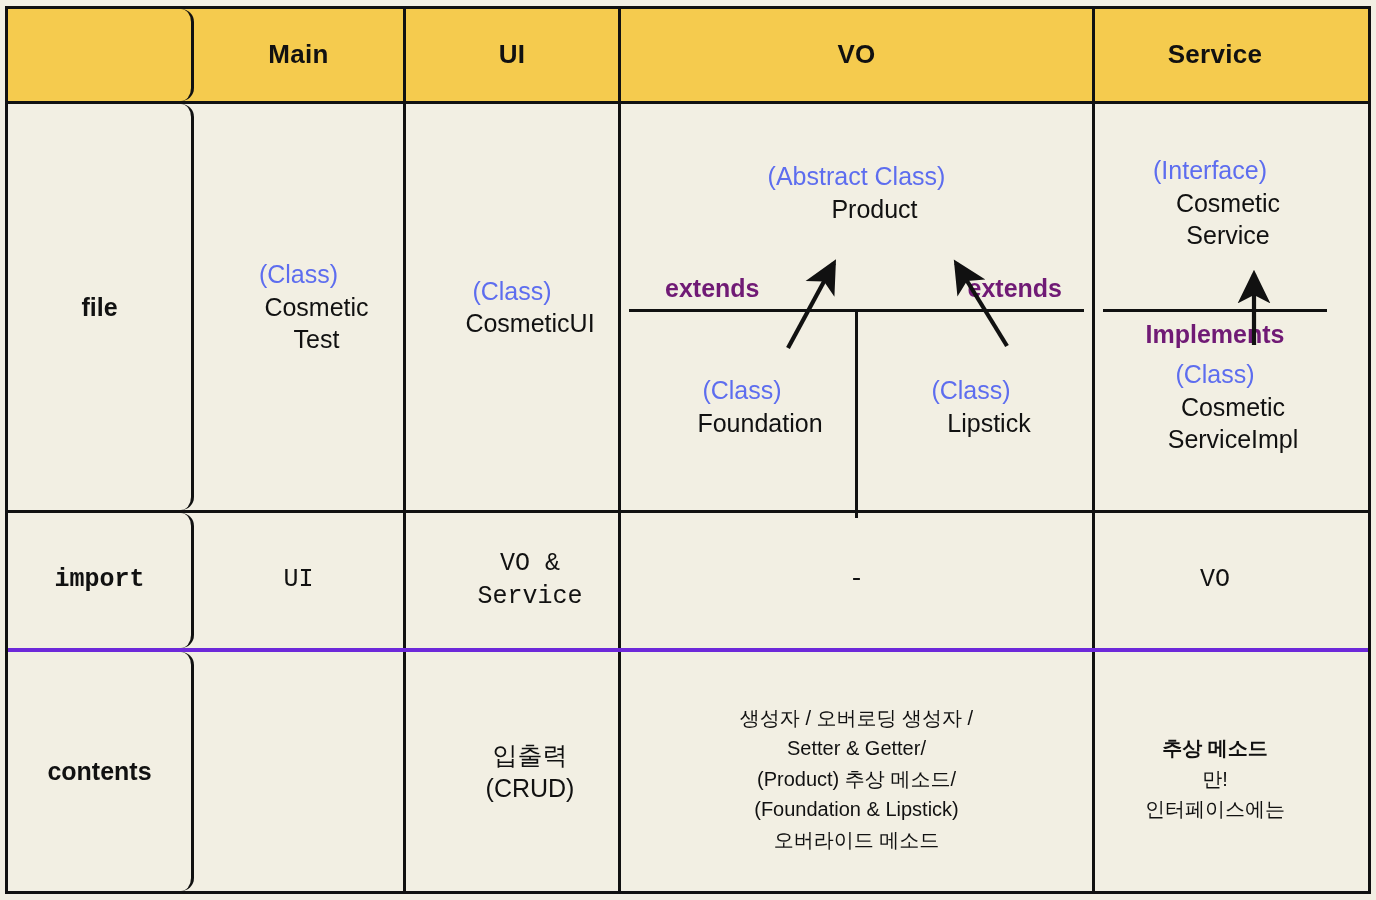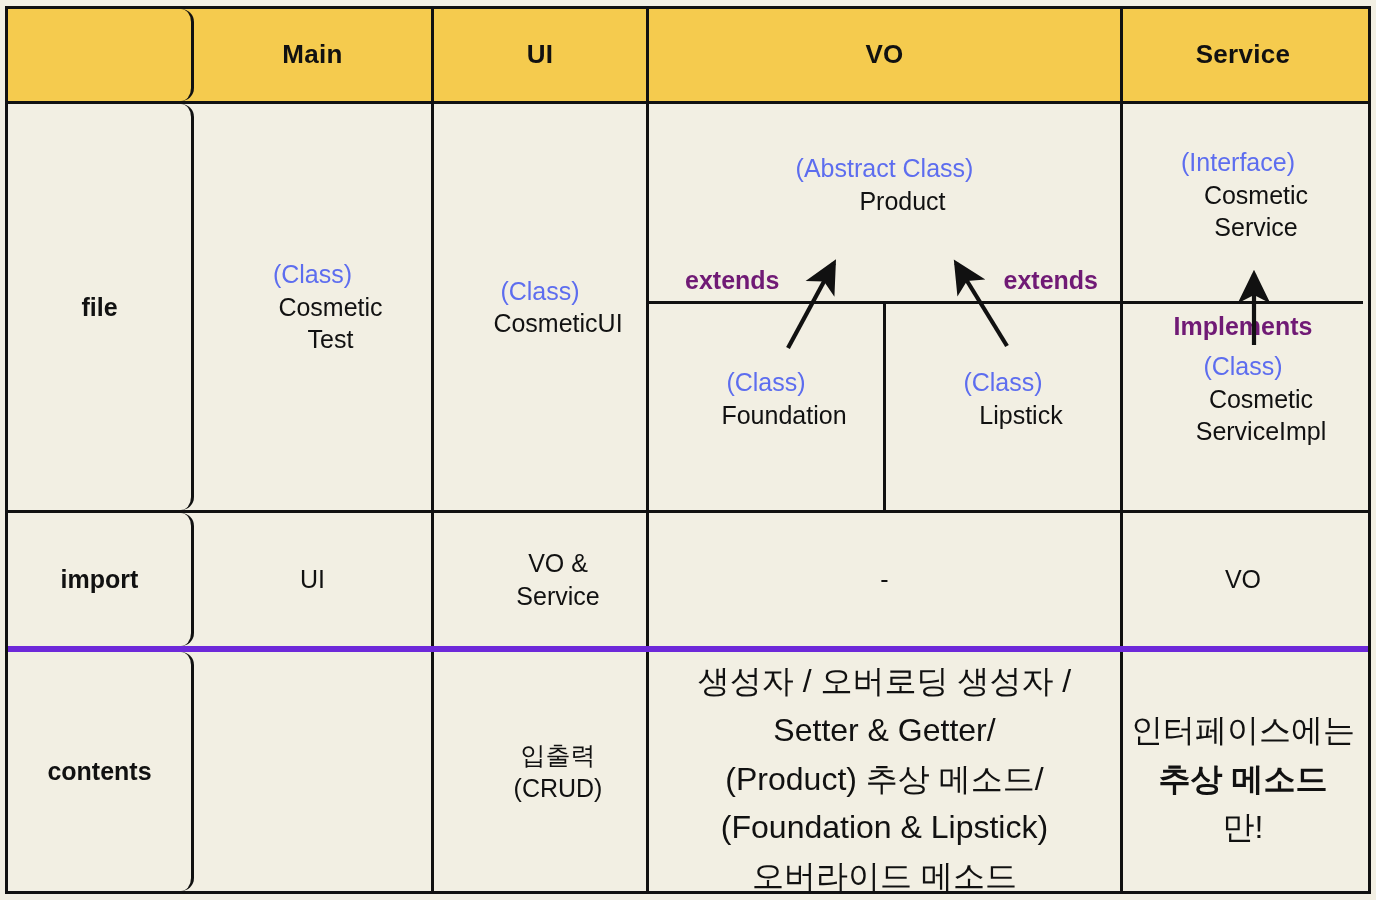--- a/index.html
+++ b/index.html
@@ -33,39 +33,39 @@
     box-sizing: border-box;
   }
 
   .row {
     display: flex;
     box-sizing: border-box;
     width: 100%;
   }
   .row.header    { height: 95px;  border-bottom: 3px solid #111111; background: #f5cb4e; }
   .row.file      { height: 409px; border-bottom: 3px solid #111111; }
-  .row.import    { height: 139px; border-bottom: 6px solid #6d28d9; }
+  .row.import    { height: 139px; border-bottom: 4px solid #6d28d9; font-family: Liberation Mono, monospace; }
   .row.contents  { height: 239px; }
 
   .cell {
     box-sizing: border-box;
     position: relative;
     display: flex;
     align-items: center;
     justify-content: center;
     text-align: center;
     border-right: 3px solid #111111;
     padding: 4px 8px;
     line-height: 1.30;
   }
   .cell.last { border-right: none; }
 
   
   .c-label   { width: 186px; border-radius: 13px; }
-  .c-main    { width: 240px; }
+  .c-main    { width: 212px; }
   .c-ui      { width: 215px; }
   .c-vo      { width: 474px; }
   .c-service { width: 240px; }
 
   
   .row.header .cell {
     font-weight: bold;
     font-size: 26px;
     color: #111111;
     letter-spacing: .3px;
@@ -85,21 +85,21 @@
   }
   .kicker {
     color: #5d6def;
     display: block;
   }
   .plain { display: block; margin-left: 36px; }
 
   
   .cell.composite {
     display: block;
-    padding: 0;
+    padding: 8px;
   }
   .sub-top {
     position: relative;
     height: 200px;
     box-sizing: border-box;
     border-bottom: 3px solid #111111;
     display: flex;
     align-items: center;
     justify-content: center;
   }
@@ -168,21 +168,21 @@
   .arrows {
     position: absolute;
     left: 0; top: 0;
     width: 1376px;
     height: 900px;
     pointer-events: none;
   }
 
   
   .lines {
-    font-size: 32px;
+    font-size: 20px;
     line-height: 1.52;
     margin-top: 15px;
   }
   .lines span { display: block; }
   .bold-inline { font-weight: bold; }
 </style>
 </head>
 <body>
 
 <div id="sheet">
@@ -300,25 +300,25 @@
         <div class="lines">
           <span>생성자 / 오버로딩 생성자 /</span>
           <span>Setter &amp; Getter/</span>
           <span>(Product) 추상 메소드/</span>
           <span>(Foundation &amp; Lipstick)</span>
           <span>오버라이드 메소드</span>
         </div>
       </div>
       <div class="cell c-service last">
         <div class="lines">
-          <span>인터페이스에는</span>
           <span>
               <span class="bold-inline">추상 메소드</span>
               <span>만!</span>
             </span>
+          <span>인터페이스에는</span>
         </div>
       </div>
     </div>
   </div>
 
   <svg class="arrows" viewBox="0 0 1376 900">
     <defs>
       <marker id="ah" markerWidth="9" markerHeight="9" refX="7" refY="4.5" orient="auto" markerUnits="strokeWidth">
         <path d="M0,0.6 L8,4.5 L0,8.4 L2,4.5 Z" fill="#111111"></path>
       </marker>

